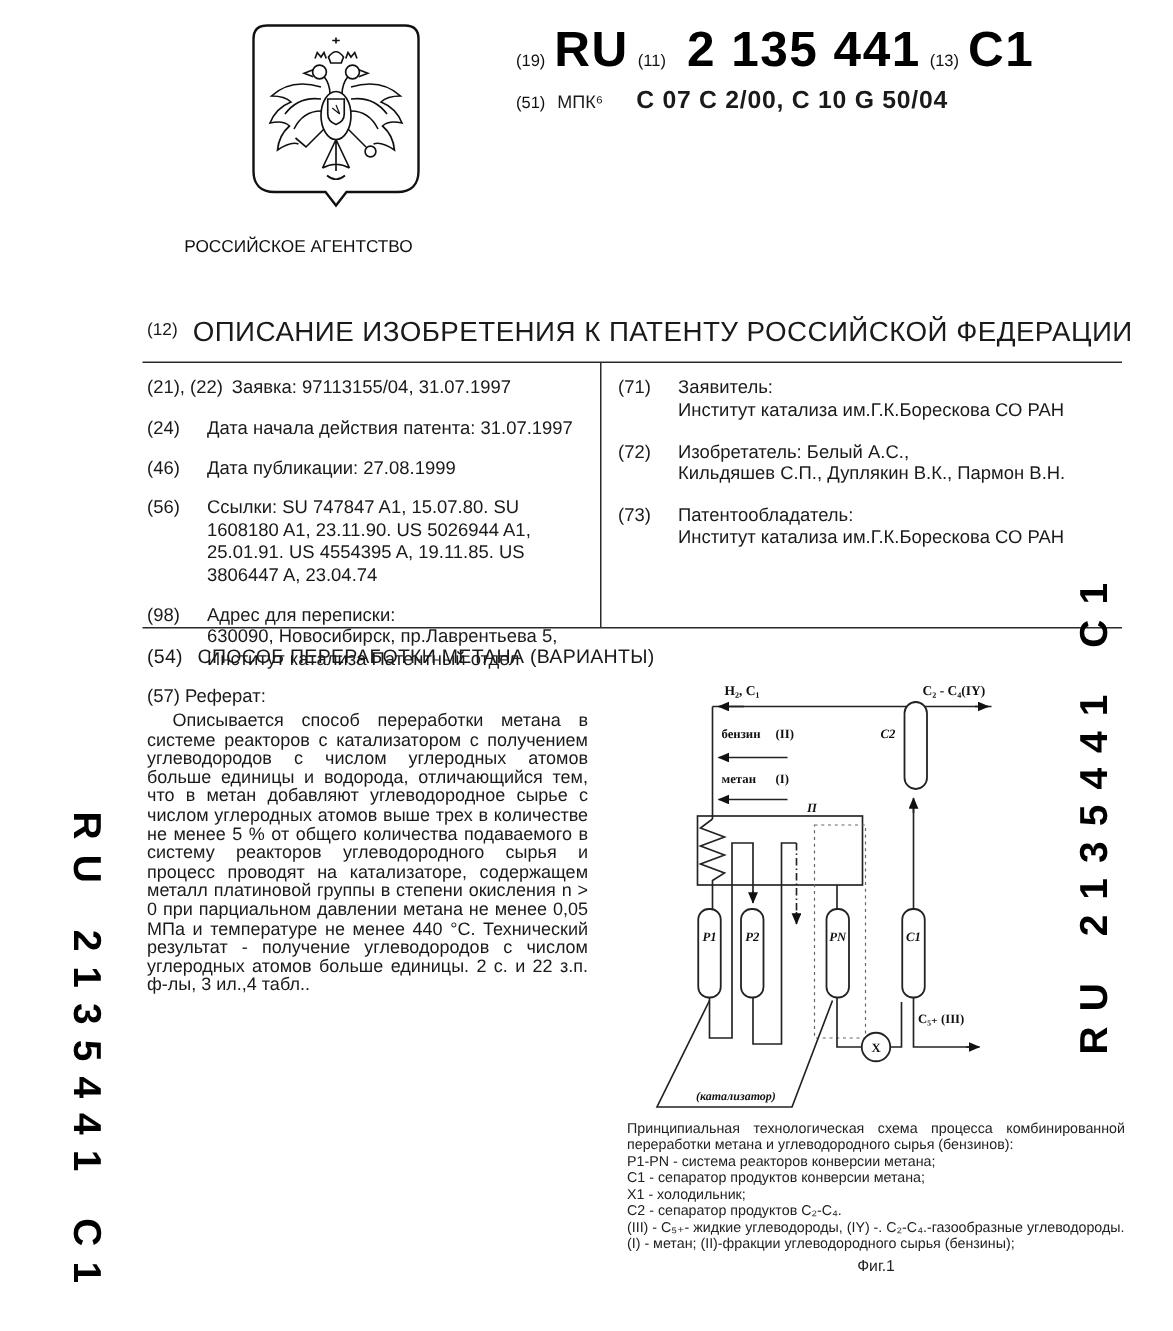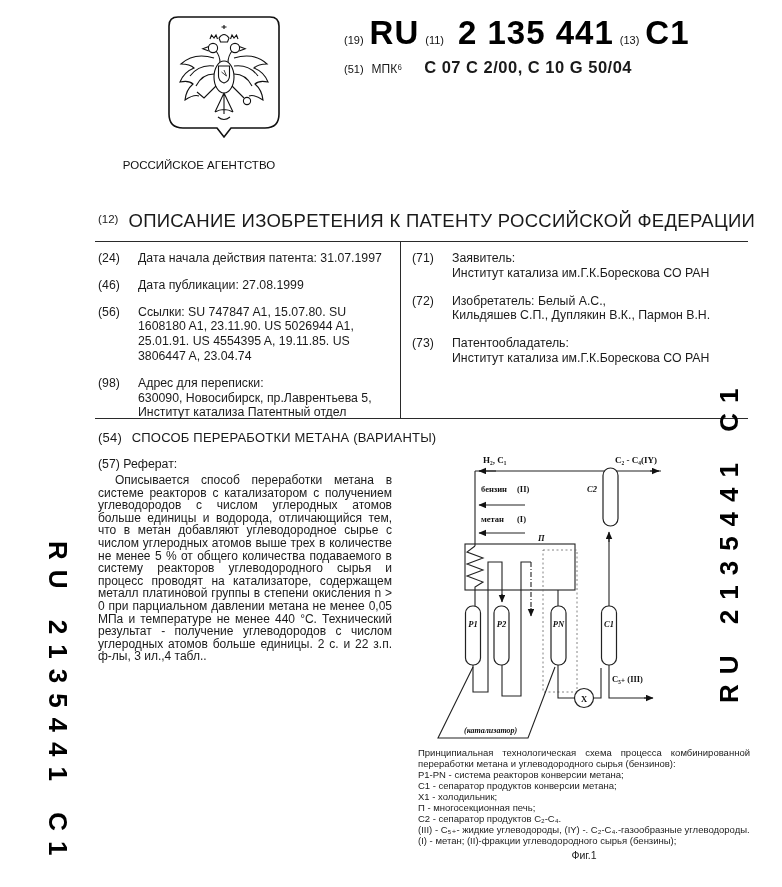--- a/index.html
+++ b/index.html
@@ -125,20 +125,24 @@
 <div id="doctitle" class="abs">
   <span class="n">(12)</span>
   <span class="t">ОПИСАНИЕ ИЗОБРЕТЕНИЯ К ПАТЕНТУ РОССИЙСКОЙ ФЕДЕРАЦИИ</span>
 </div>
 
 <div id="rule1" class="abs rule"></div>
 <div id="vdiv" class="abs"></div>
 <div id="rule2" class="abs rule"></div>
 
 <div id="bibleft" class="abs bibcol">
+  <div class="bib-item">
+    <span class="bib-num">(21), (22)</span>
+    <span class="bib-text">Заявка:  97113155/04,  31.07.1997</span>
+  </div>
   <div class="bib-item">
     <span class="bib-num">(24)</span>
     <span class="bib-text">Дата начала действия патента:  31.07.1997</span>
   </div>
   <div class="bib-item">
     <span class="bib-num">(46)</span>
     <span class="bib-text">Дата публикации: 27.08.1999</span>
   </div>
   <div class="bib-item">
     <span class="bib-num">(56)</span>
@@ -246,21 +250,20 @@
   <text class="dlab2" x="166" y="255.5" text-anchor="middle">X</text>
   <text class="dlab2" x="194" y="236">C₅₊ (III)</text>
   <text class="ilab" x="46" y="287" style="font-size:8px">(катализатор)</text>
 </svg>
 
 <div id="caption" class="abs">
   <div class="intro">Принципиальная технологическая схема процесса комбинированной переработки метана и углеводородного сырья (бензинов):</div>
   <div>P1-PN - система реакторов конверсии метана;</div>
   <div>C1 - сепаратор продуктов конверсии метана;</div>
   <div>X1 - холодильник;</div>
-  <div>П - многосекционная печь;</div>
   <div>C2 - сепаратор продуктов C₂-C₄.</div>
   <div>(III) - C₅₊- жидкие углеводороды, (IY) -. C₂-C₄.-газообразные углеводороды.</div>
   <div>(I) - метан; (II)-фракции углеводородного сырья (бензины);</div>
   <div id="figlbl">Фиг.1</div>
 </div>
 
 <div id="vleft" class="abs vside">RU  2135441  C1</div>
 <div id="vright" class="abs vside">RU  2135441  C1</div>
 
 </body></html>

